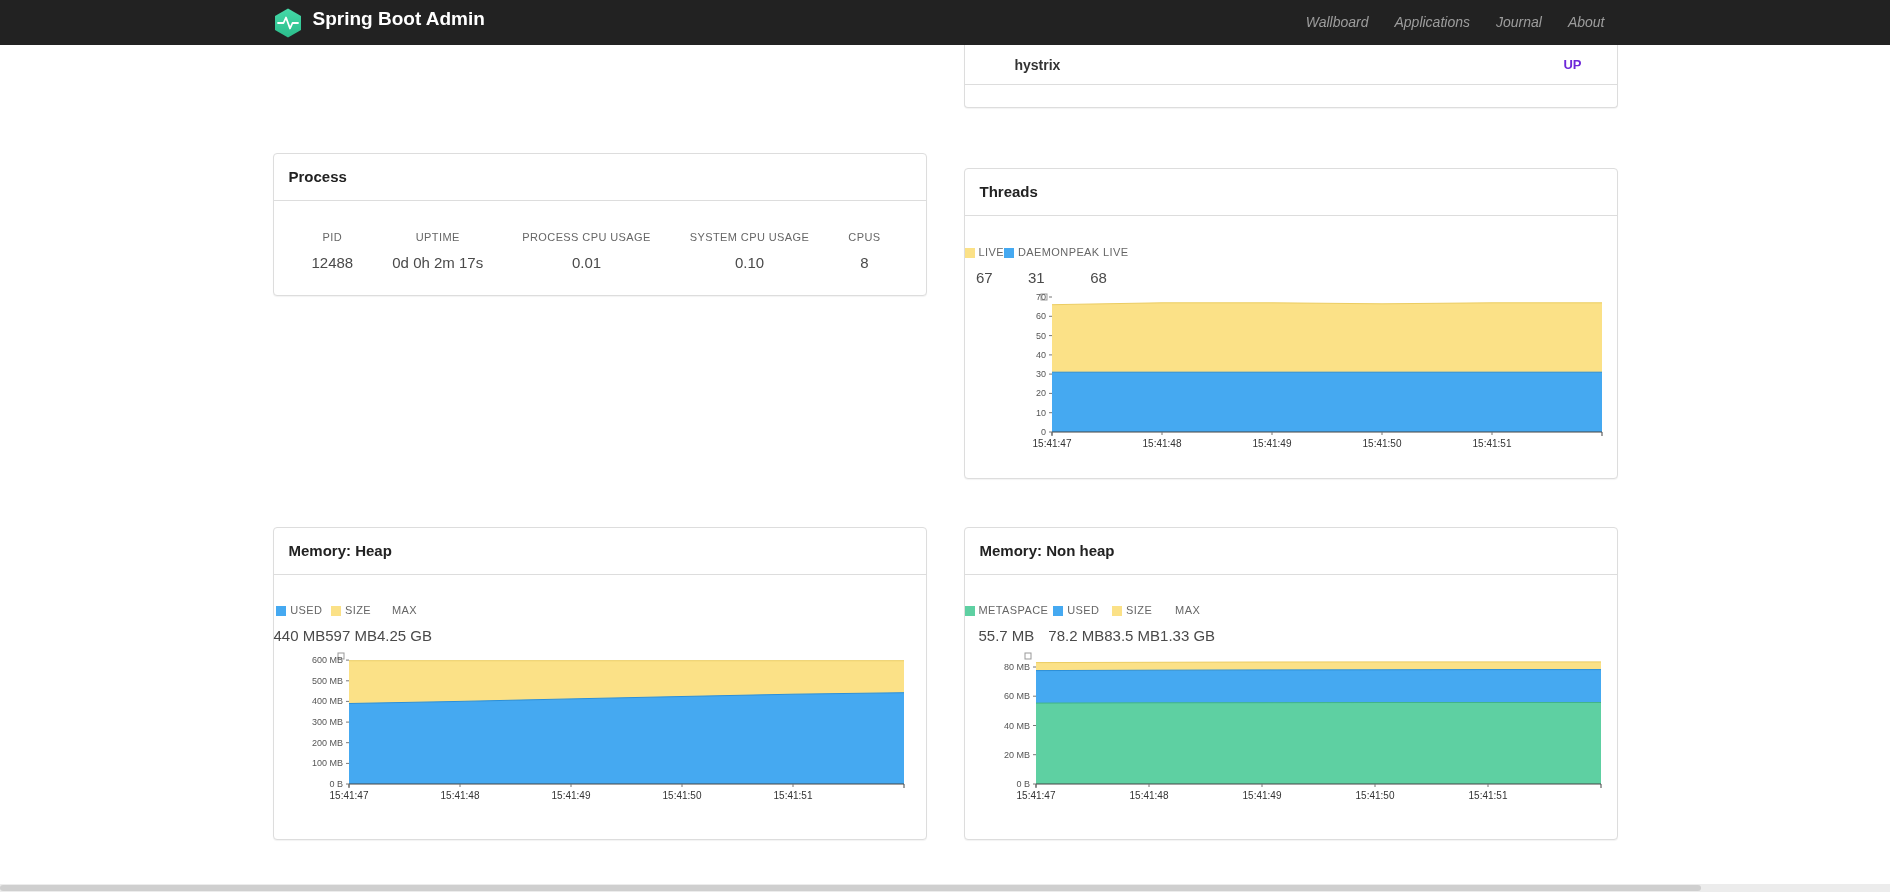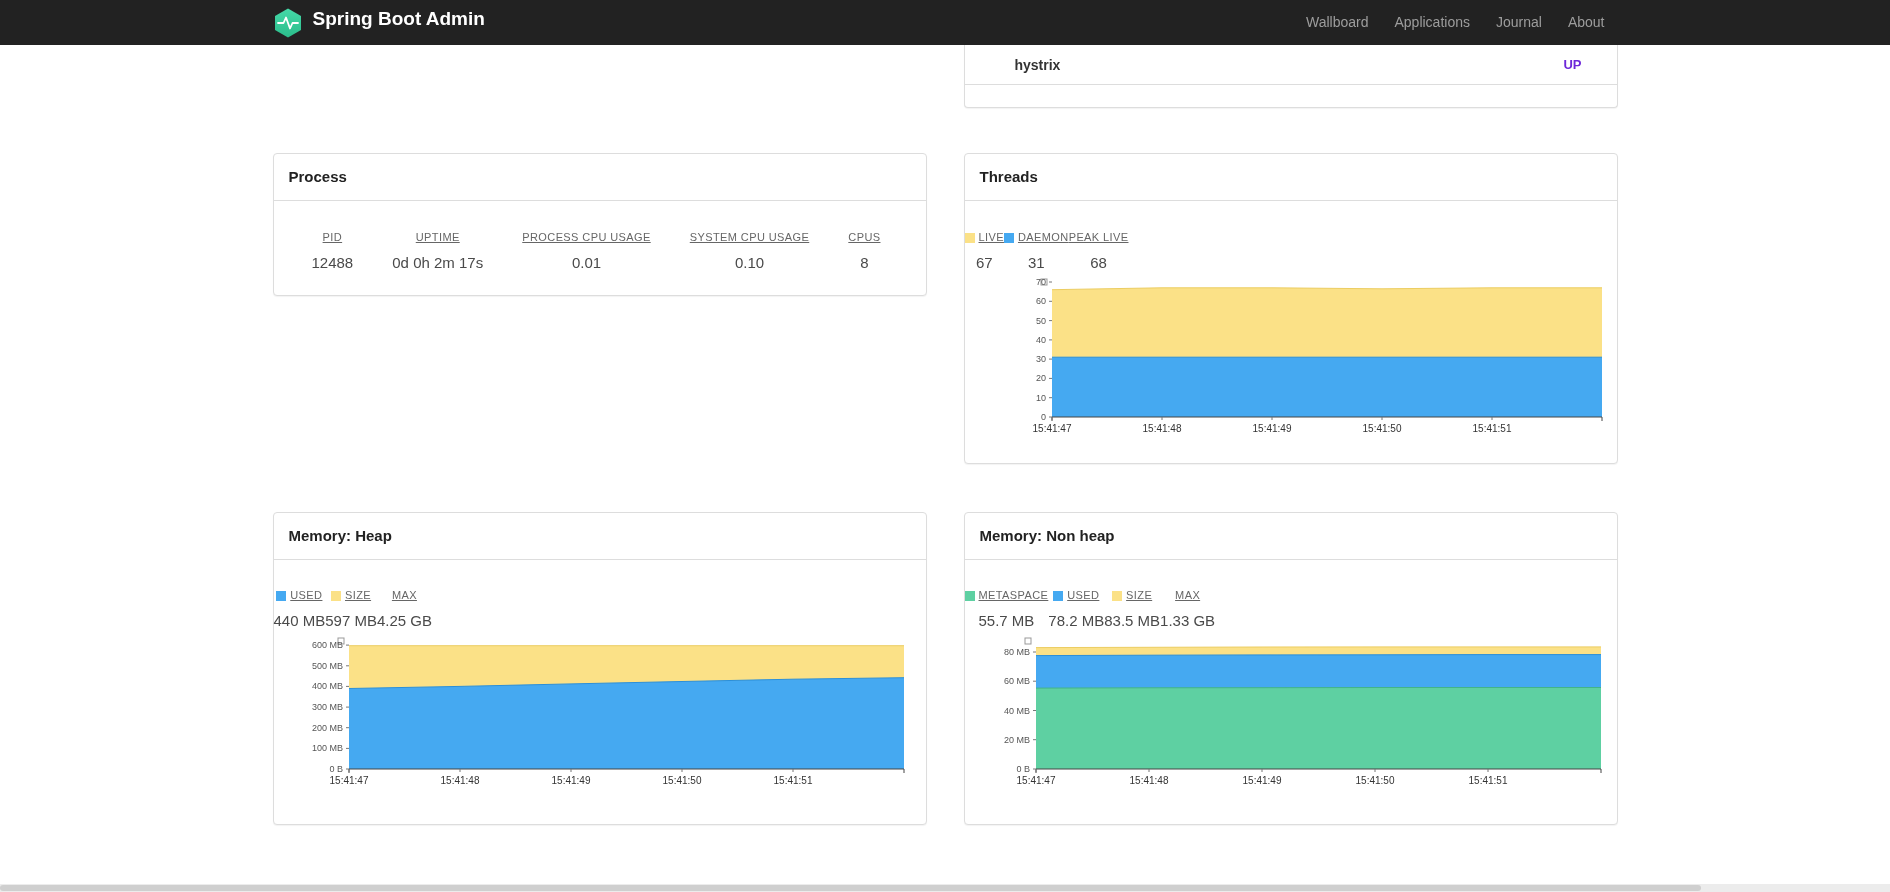--- a/index.html
+++ b/index.html
@@ -11,21 +11,21 @@
     font-family:"Liberation Sans", sans-serif;
   }
 
   
   .navbar { height:45px; background:#222222; display:flex; align-items:center; }
   .navbar-inner { width:1345px; margin:0 auto; display:flex; align-items:center; height:100%; }
   .brand { display:flex; gap:10px; color:#ffffff; font-weight:bold;
            font-size:19px; cursor:pointer; text-decoration:none; }
   .brand-logo { width:30px; height:30px; display:block; }
   .nav-links { margin-left:auto; display:flex; align-items:center; height:100%; }
-  .nav-link { color:#9d9d9d; font-size:14px; padding:0 13px; line-height:45px; cursor:pointer; }
+  .nav-link { color:#9d9d9d; font-size:14px; padding:0 13px; line-height:45px; cursor:pointer;font-style:italic; }
 
   
   .container { width:1345px; margin:0 auto; }
   .grid { display:flex; gap:37px; }
   .col { flex:1; min-width:0; }
   .row-1 { margin-top:45px; }
   .row-2 { margin-top:48px; }
 
   
   .panel { background:#fff; border:1px solid #ddd; border-radius:4px;
@@ -33,32 +33,32 @@
   .panel-heading { padding:14px 15px; font-size:15px; font-weight:bold; color:#222;
                    line-height:18px; border-bottom:1px solid #ddd; }
   .panel-apps { border-top:none; border-radius:0 0 4px 4px; height:63px; overflow:hidden; }
   .app-row { height:40px; display:flex; align-items:center; padding:0 35px 0 50px;
              border-bottom:1px solid #ddd; cursor:pointer; }
   .app-name { font-size:14px; font-weight:600; color:#333; }
   .app-status { margin-left:auto; font-size:13px; font-weight:bold; color:#6d28d9; }
 
   .panel-process { height:143px; }
   .panel-gc { height:145px; margin-top:23px; }
-  .panel-threads { height:311px; }
+  .panel-threads { height:311px;margin-top:15px; }
   .panel-memory { height:313px; }
 
   
   .metrics { display:flex; padding-top:30px; }
   .metrics-process { justify-content:space-between; padding-left:38px; padding-right:45px; }
   .metrics-gc { justify-content:space-between; padding-left:75px; padding-right:95px; padding-top:32px; }
   .legend { display:flex; justify-content:flex-start; padding-top:30px; }
   .legend-mem { padding-top:29px; }
   .cell { text-align:center; }
   .cell-label { font-size:11px; color:#666; letter-spacing:.4px; line-height:13px;
-                display:flex; align-items:center; justify-content:center; gap:4px;text-decoration:underline; }
+                display:flex; align-items:center; justify-content:center; gap:4px; }
   .cell-value { font-size:15px; color:#4a4a4a; line-height:18px; margin-top:10px; }
   .sw { width:10px; height:10px; display:inline-block; }
   .sw-yellow { background:#fbe187; }
   .sw-blue   { background:#45a9f1; }
   .sw-green  { background:#5ed0a2; }
 
   
   .chart-wrap { overflow:hidden; }
   .chart-threads { padding-left:57px; margin-top:2px; }
   .chart-heap    { padding-left:31px; margin-top:3px; }

